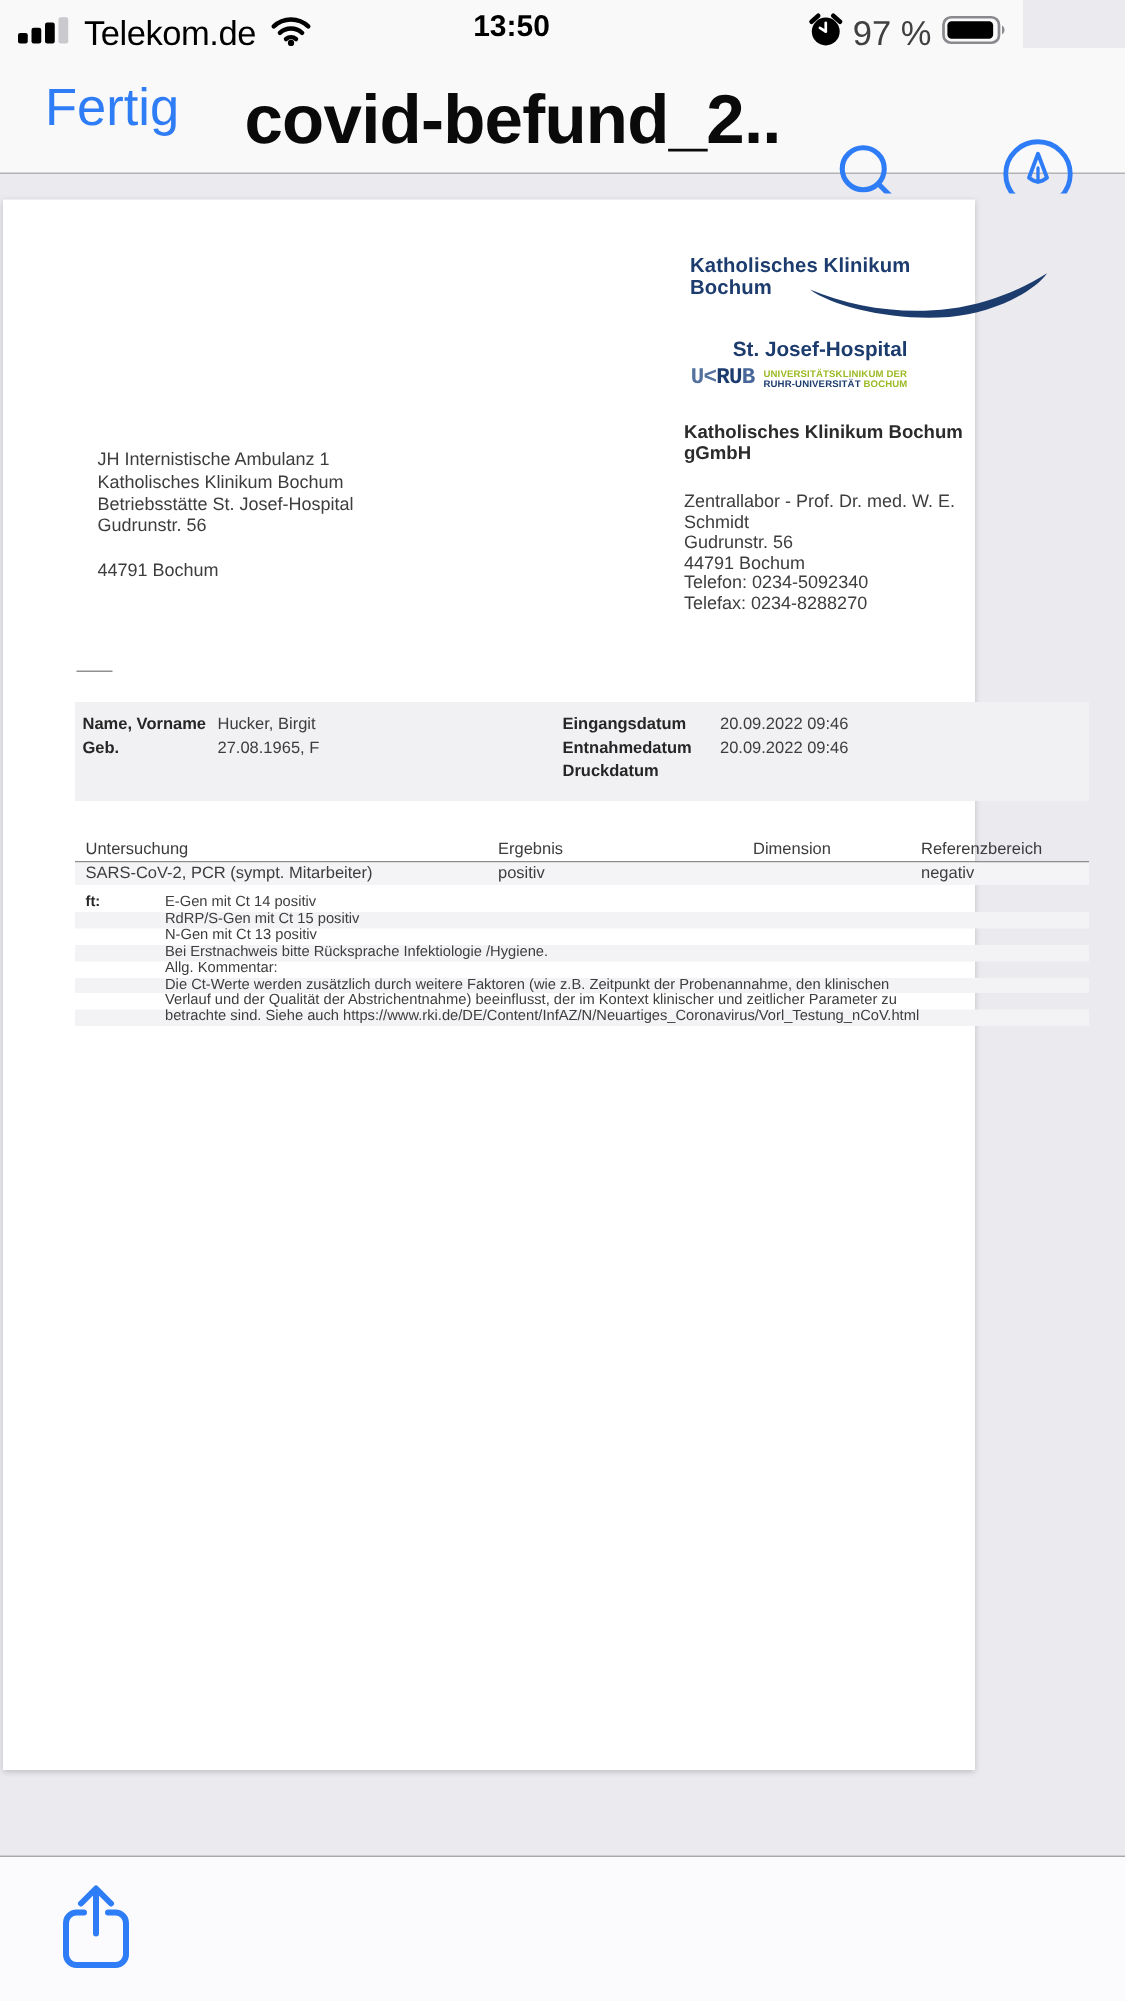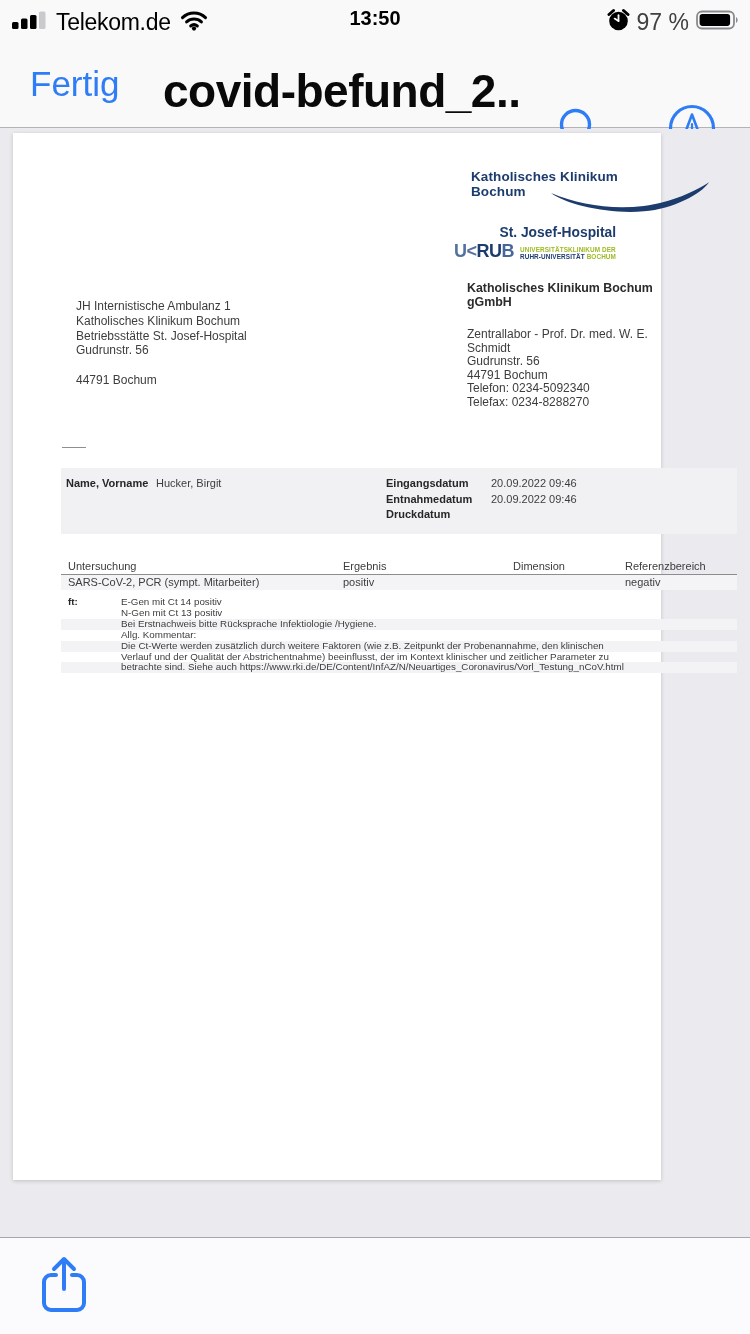--- a/index.html
+++ b/index.html
@@ -1,51 +1,51 @@
 <!DOCTYPE html>
 <html><head>
 <meta charset="utf-8">
 <style>
   * { margin:0; padding:0; box-sizing:border-box; }
   html,body { width:750px; height:1334px; }
   body { font-family:"Liberation Sans", sans-serif; background:#eaeaef; overflow:hidden; }
   .screen { position:relative; width:750px; height:1334px; }
 
   
-  .status-bar { position:absolute; top:0; left:0; width:750px; height:44px;
+  .status-bar { position:absolute; top:0; left:0; width:682px; height:44px;
     background:#f9f9f9; display:flex; align-items:center; padding:0 12px; }
   .sb-left { display:flex; align-items:center; gap:8px; }
   .carrier { font-size:23px; font-weight:500; color:#000; letter-spacing:-0.3px; }
   .sb-time { position:absolute; left:50%; transform:translateX(-50%); top:7px;
     font-size:20px; font-weight:600; color:#000; }
   .sb-right { position:absolute; right:10px; top:0; height:44px; display:flex; align-items:center; gap:7px; }
   .batt-pct { font-size:23px; font-weight:500; color:#404040; }
 
   
-  .nav-bar { position:absolute; top:44px; left:0; width:750px; height:84px;
+  .nav-bar { position:absolute; top:32px; left:0; width:750px; height:84px;
     background:#f9f9f9; border-bottom:1px solid #b3b3b6; }
   .done-btn { position:absolute; left:30px; top:20px; background:none; border:none;
     color:#2e7cf6; font-family:"Liberation Sans",sans-serif; font-size:35px; font-weight:500; cursor:pointer; }
   .nav-title { position:absolute; left:163px; top:20px; width:360px;
     font-size:46px; font-weight:700; color:#0a0a0a; white-space:nowrap; overflow:hidden; letter-spacing:-0.5px; }
   .icon-btn { position:absolute; background:none; border:none; padding:0; cursor:pointer; }
   .search-btn { left:554px; top:59px; width:50px; height:50px; }
   .markup-btn { left:667px; top:59px; width:50px; height:50px; }
 
   
   .content { position:absolute; top:129px; left:0; width:750px; height:1108px; background:#eaeaef; }
-  .page { position:absolute; left:13px; top:4px; width:648px; height:1047px; background:#fff;
+  .page { position:absolute; left:2px; top:4px; width:648px; height:1047px; background:#fff;
     box-shadow:0 1px 4px rgba(0,0,0,0.18); color:#3b3b3b; }
   .abs { position:absolute; }
 
   .logo-clinic { left:458px; top:36px; font-size:13.5px; font-weight:700; color:#1d3c6e; letter-spacing:0.1px; }
   .logo-swoosh { left:538px; top:49px; }
   .logo-hospital { right:45px; top:92px; font-size:13.8px; font-weight:700; color:#1d3c6e; }
   .ukrub-row { right:45px; top:111px; display:flex; align-items:flex-start; gap:6px; }
-  .ukrub-word { font-size:18px; line-height:15px; letter-spacing:-0.5px; }
+  .ukrub-word { font-size:15px; line-height:15px; letter-spacing:-0.5px;font-family:Liberation Mono, monospace; }
   .ukrub-uk { color:#54719e; font-weight:600; }
   .ukrub-ru { color:#1d3c6e; font-weight:800; }
   .ukrub-b  { color:#47679b; font-weight:600; }
   .uni-lines { display:flex; flex-direction:column; padding-top:2px; }
   .uni-l1 { font-size:6.4px; font-weight:700; color:#9cba24; line-height:7px; letter-spacing:0.1px; }
   .uni-l2 { font-size:6.4px; font-weight:700; line-height:7px; letter-spacing:0.1px; }
   .uni-l2 .navy { color:#1d3c6e; } .uni-l2 .green { color:#9cba24; }
 
   .sender-block { left:454px; top:148px; }
   .sender-name { font-size:12.4px; font-weight:700; color:#2b2b2b; }
@@ -190,20 +190,24 @@
         </div>
 
       <div class="abs fold-dash"></div>
 
       <div class="abs patient-table">
         <div class="pcol-left">
             <div class="prow pcol-left">
               <span class="plabel">Name, Vorname</span>
               <span class="pvalue">Hucker, Birgit</span>
             </div>
+            <div class="prow pcol-left">
+              <span class="plabel">Geb.</span>
+              <span class="pvalue">27.08.1965, F</span>
+            </div>
           </div>
         <div class="pcol-right" style="position:absolute; top:9px; left:0; width:100%;">
             <div class="prow pcol-right">
               <span class="plabel">Eingangsdatum</span>
               <span class="pvalue">20.09.2022 09:46</span>
             </div>
             <div class="prow pcol-right">
               <span class="plabel">Entnahmedatum</span>
               <span class="pvalue">20.09.2022 09:46</span>
             </div>
@@ -228,20 +232,24 @@
           <span class="res-cell"></span>
           <span class="res-cell">negativ</span>
         </div>
       </div>
 
       <div class="abs footnote">
           <div class="fnrow">
             <span class="fnlabel">ft:</span>
             <span class="fntext">E-Gen mit Ct 14 positiv</span>
           </div>
+          <div class="fnrow stripe">
+            <span class="fnlabel"></span>
+            <span class="fntext">RdRP/S-Gen mit Ct 15 positiv</span>
+          </div>
           <div class="fnrow">
             <span class="fnlabel"></span>
             <span class="fntext">N-Gen mit Ct 13 positiv</span>
           </div>
           <div class="fnrow stripe">
             <span class="fnlabel"></span>
             <span class="fntext">Bei Erstnachweis bitte Rücksprache Infektiologie  /Hygiene.</span>
           </div>
           <div class="fnrow">
             <span class="fnlabel"></span>

